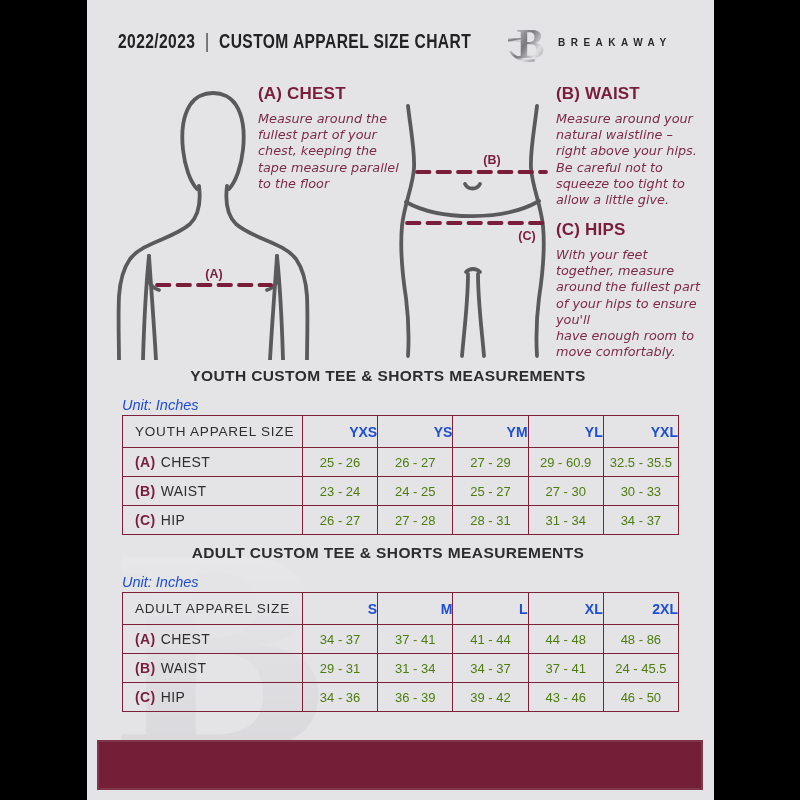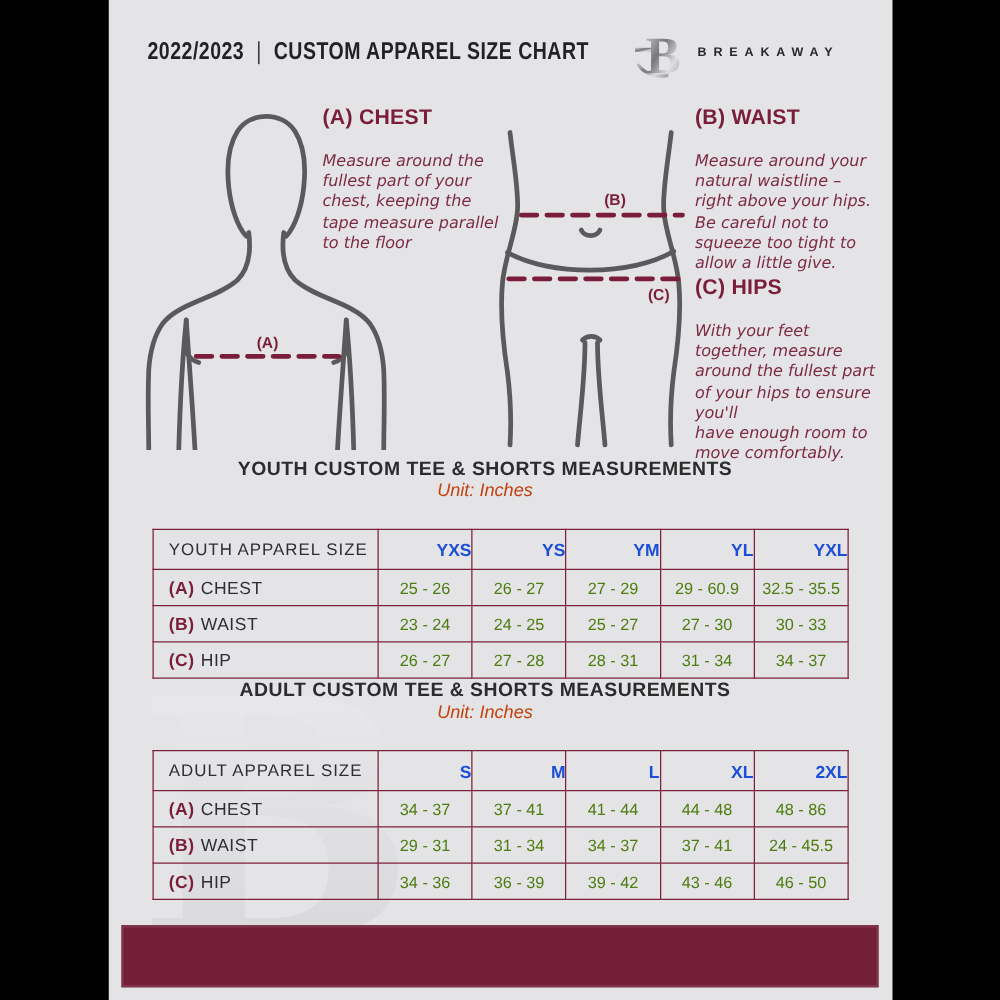--- a/index.html
+++ b/index.html
@@ -25,30 +25,30 @@
   .body-line{stroke:#5a5a5c;stroke-width:3.8;}
   .dash-line{stroke:#7a1d3a;stroke-width:3.8;stroke-dasharray:12.5 8;}
   .marker{font-family:"Liberation Sans",sans-serif;font-size:12.5px;font-weight:bold;fill:#7a1d3a;text-anchor:middle;}
 
   
   .instr{position:absolute;z-index:2;}
   .instr-a{left:171px;top:84px;width:162px;}
   .instr-b{left:469px;top:84px;width:154px;}
   .instr-c{left:469px;top:220px;width:158px;}
   .instr-heading{font-weight:bold;font-size:17px;line-height:20px;color:#7a1d3a;letter-spacing:.2px;}
-  .instr-body{margin-top:18px;font-family:"DejaVu Sans",sans-serif;font-style:italic;font-size:12.8px;line-height:16.2px;
+  .instr-body{margin-top:7px;font-family:"DejaVu Sans",sans-serif;font-style:italic;font-size:12.8px;line-height:16.2px;
     color:#7d2a46;white-space:pre-line;}
 
   
   .tbl-block{position:absolute;left:35px;width:532px;z-index:2;}
   .tbl-youth{top:366px;}
   .tbl-adult{top:543px;}
   .tbl-title{text-align:center;font-weight:bold;font-size:15.5px;line-height:19px;color:#2c2c2e;letter-spacing:.4px;}
-  .tbl-unit{text-align:center;font-style:italic;font-size:14.5px;line-height:17px;color:#c2410c;margin-top:0;}
-  table{width:557px;border-collapse:collapse;table-layout:fixed;margin-top:21px;}
+  .tbl-unit{text-align:left;font-style:italic;font-size:14.5px;line-height:17px;color:#1d4ed8;margin-top:12px;}
+  table{width:557px;border-collapse:collapse;table-layout:fixed;margin-top:1px;}
   col.c-label{width:180px;}
   th,td{border:1.5px solid #7d2039;padding:0;background:transparent;}
   thead th{height:31px;}
   tbody td{height:28px;}
   th.size-label{text-align:left;padding-left:12px;font-weight:normal;font-size:13.5px;letter-spacing:.8px;color:#2e2e30;}
   th.size{text-align:right;font-weight:bold;font-size:14px;color:#1d4ed8;}
   td.rowlabel{text-align:left;padding-left:12px;font-size:14px;color:#2e2e30;letter-spacing:.4px;}
   td.rowlabel .pfx{font-weight:bold;color:#7a1d3a;margin-right:5px;}
   td.val{text-align:center;font-size:13px;color:#4d7c0f;}
 

